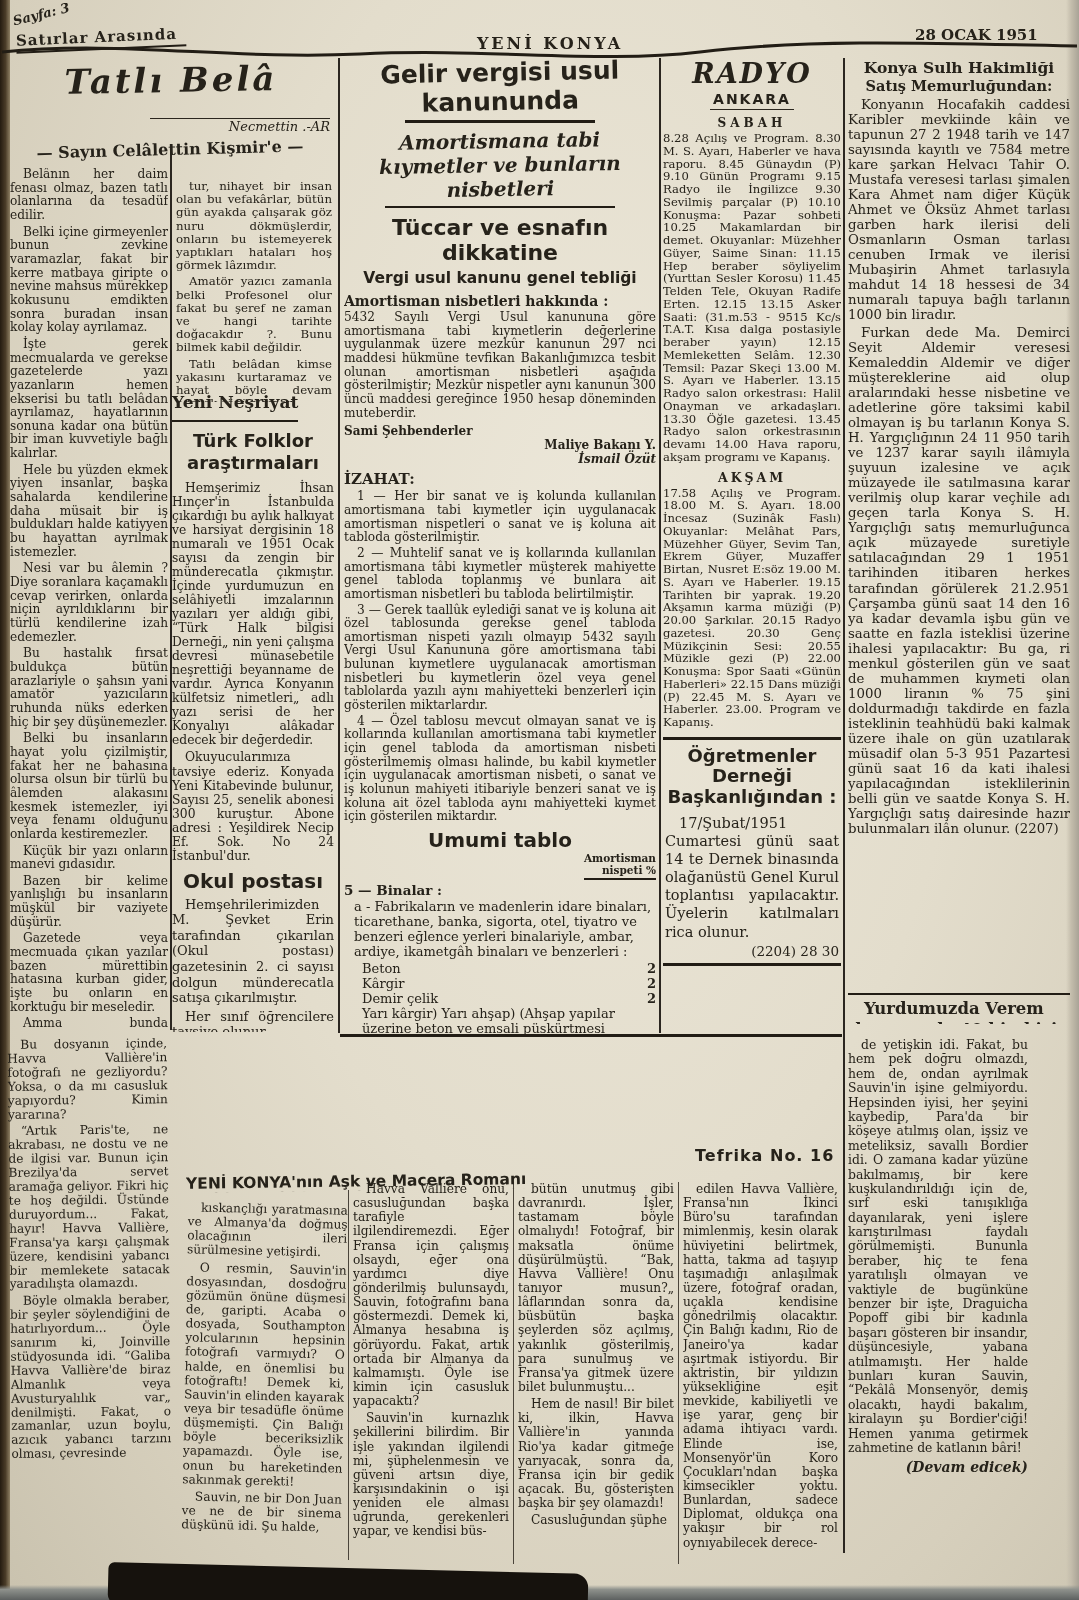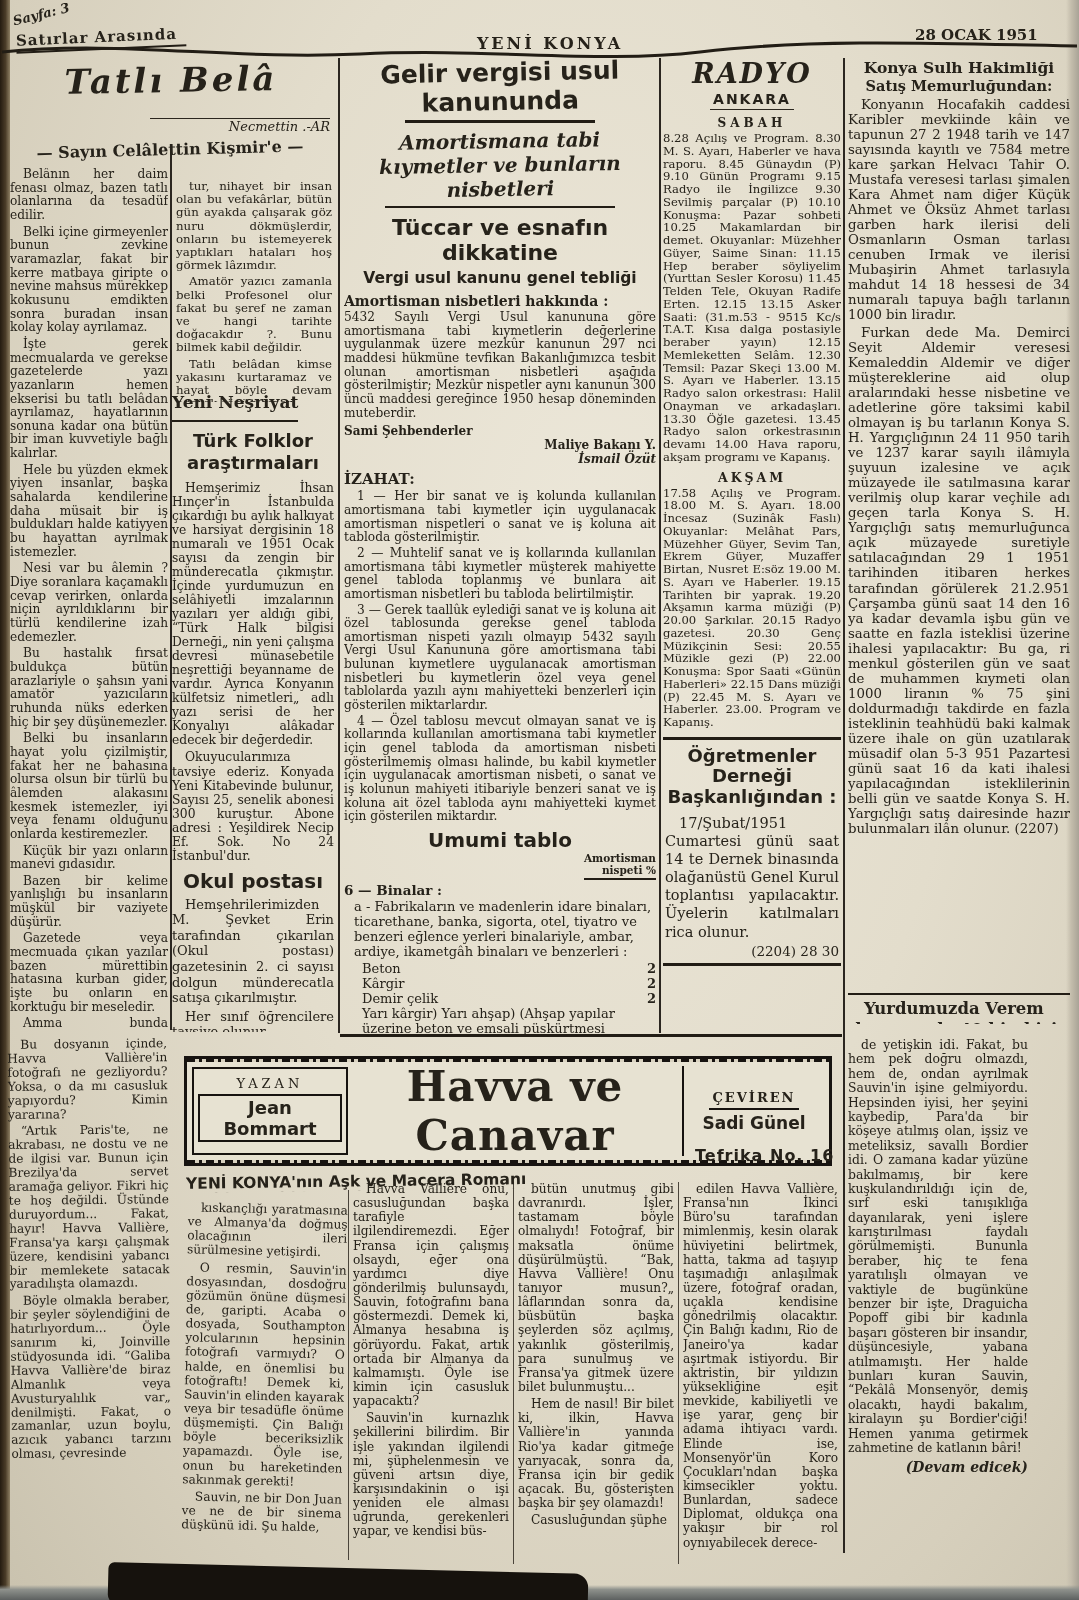--- a/index.html
+++ b/index.html
@@ -123,21 +123,21 @@
         <p>3 — Gerek taallûk eylediği sanat ve iş koluna ait özel tablosunda gerekse genel tabloda amortisman nispeti yazılı olmayıp 5432 sayılı Vergi Usul Kanununa göre amortismana tabi bulunan kıymetlere uygulanacak amortisman nisbetleri bu kıymetlerin özel veya genel tablolarda yazılı aynı mahiyetteki benzerleri için gösterilen miktarlardır.</p>
         <p>4 — Özel tablosu mevcut olmayan sanat ve iş kollarında kullanılan amortismana tabi kıymetler için genel tabloda da amortisman nisbeti gösterilmemiş olması halinde, bu kabil kıymetler için uygulanacak amortisman nisbeti, o sanat ve iş kolunun mahiyeti itibariyle benzeri sanat ve iş koluna ait özel tabloda aynı mahiyetteki kıymet için gösterilen miktardır.</p>
       </div>
     <div class="b sans center" style="font-size:20px;margin:4px 0 0;">Umumi tablo</div>
     <div style="display:flex;justify-content:flex-end;">
       <div class="b right" style="font-size:10.5px;line-height:1.15;border-bottom:2px solid #221d15;padding-bottom:2px;">
         <div>Amortisman</div>
         <div>nispeti %</div>
       </div>
     </div>
-    <div class="b" style="font-size:13.5px;margin:2px 0;">6 — Binalar :</div>
+    <div class="b" style="font-size:13.5px;margin:2px 0;">5 — Binalar :</div>
     <div style="font-size:13px;line-height:1.15;padding-left:10px;">a - Fabrikaların ve madenlerin idare binaları, ticarethane, banka, sigorta, otel, tiyatro ve benzeri eğlence yerleri binalariyle, ambar, ardiye, ikametgâh binaları ve benzerleri :</div>
     <div style="padding-left:18px;margin-top:2px;">
         <div class="trow">
           <span class="tlabel">Beton</span>
           <span class="tval">2</span>
         </div>
         <div class="trow">
           <span class="tlabel">Kârgir</span>
           <span class="tval">2</span>
         </div>
@@ -179,36 +179,20 @@
       <div class="b" style="font-size:16.5px;line-height:1.25;text-indent:14px;">Vatandaş, Verem Savaşına katıl.</div>
     </div>
   </div>
 
   <div class="col just" style="left:10px;top:1038px;width:160px;height:552px;font-size:12.2px;line-height:1.14;transform:rotate(-0.6deg);">
       <p>Bu dosyanın içinde, Havva Vallière'in fotoğrafı ne gezliyordu? Yoksa, o da mı casusluk yapıyordu? Kimin yararına?</p>
       <p>“Artık Paris'te, ne akrabası, ne dostu ve ne de ilgisi var. Bunun için Brezilya'da servet aramağa geliyor. Fikri hiç te hoş değildi. Üstünde duruyordum... Fakat, hayır! Havva Vallière, Fransa'ya karşı çalışmak üzere, kendisini yabancı bir memlekete satacak yaradılışta olamazdı.</p>
       <p>Böyle olmakla beraber, bir şeyler söylendiğini de hatırlıyordum... Öyle sanırım ki, Joinville stüdyosunda idi. “Galiba Havva Vallière'de biraz Almanlık veya Avusturyalılık var„ denilmişti. Fakat, o zamanlar, uzun boylu, azıcık yabancı tarzını olması, çevresinde</p>
     </div>
 
-  <div class="novel-frame">
-    <div class="bead"></div>
-    <div class="novel-inner">
-      <div style="width:152px;border:2px solid #171310;margin:5px;display:flex;flex-direction:column;justify-content:center;text-align:center;">
-        <div style="font-size:13px;letter-spacing:4px;">YAZAN</div>
-        <div class="b sans" style="font-size:18px;border:2px solid #171310;margin:3px 4px 4px;padding:1px 0;">Jean Bommart</div>
-      </div>
-      <div class="b center" style="flex:1;font-size:42px;align-self:center;letter-spacing:1px;">Havva ve Canavar</div>
-      <div style="width:140px;border-left:2px solid #171310;margin:4px 5px;display:flex;flex-direction:column;justify-content:center;text-align:center;">
-        <div class="b" style="font-size:13px;letter-spacing:2px;">ÇEVİREN</div>
-        <div style="width:90px;height:2px;background:#171310;margin:3px auto;"></div>
-        <div class="b sans" style="font-size:17px;">Sadi Günel</div>
-      </div>
-    </div>
-    <div class="bead"></div>
-  </div>
 
   <div class="col b sans wavy" style="left:186px;top:1172px;width:400px;font-size:15.5px;transform:rotate(-0.8deg);">YENİ KONYA'nın Aşk ve Macera Romanı</div>
   <div class="col b sans wavy" style="left:695px;top:1146px;width:150px;font-size:16px;letter-spacing:1px;">Tefrika No. 16</div>
 
   <div class="col just" style="left:184px;top:1202px;width:160px;height:392px;font-size:12.2px;line-height:1.16;transform:rotate(1.2deg);">
       <p>kıskançlığı yaratmasına ve Almanya'da doğmuş olacağının ileri sürülmesine yetişirdi.</p>
       <p>O resmin, Sauvin'in dosyasından, dosdoğru gözümün önüne düşmesi de, garipti. Acaba o dosyada, Southampton yolcularının hepsinin fotoğrafı varmıydı? O halde, en önemlisi bu fotoğraftı! Demek ki, Sauvin'in elinden kayarak veya bir tesadüfle önüme düşmemişti. Çin Balığı böyle beceriksizlik yapamazdı. Öyle ise, onun bu hareketinden sakınmak gerekti!</p>
       <p>Sauvin, ne bir Don Juan ve ne de bir sinema düşkünü idi. Şu halde,</p>
     </div>
   <div class="col just" style="left:353px;top:1182px;width:156px;height:412px;font-size:12.2px;line-height:1.16;">

